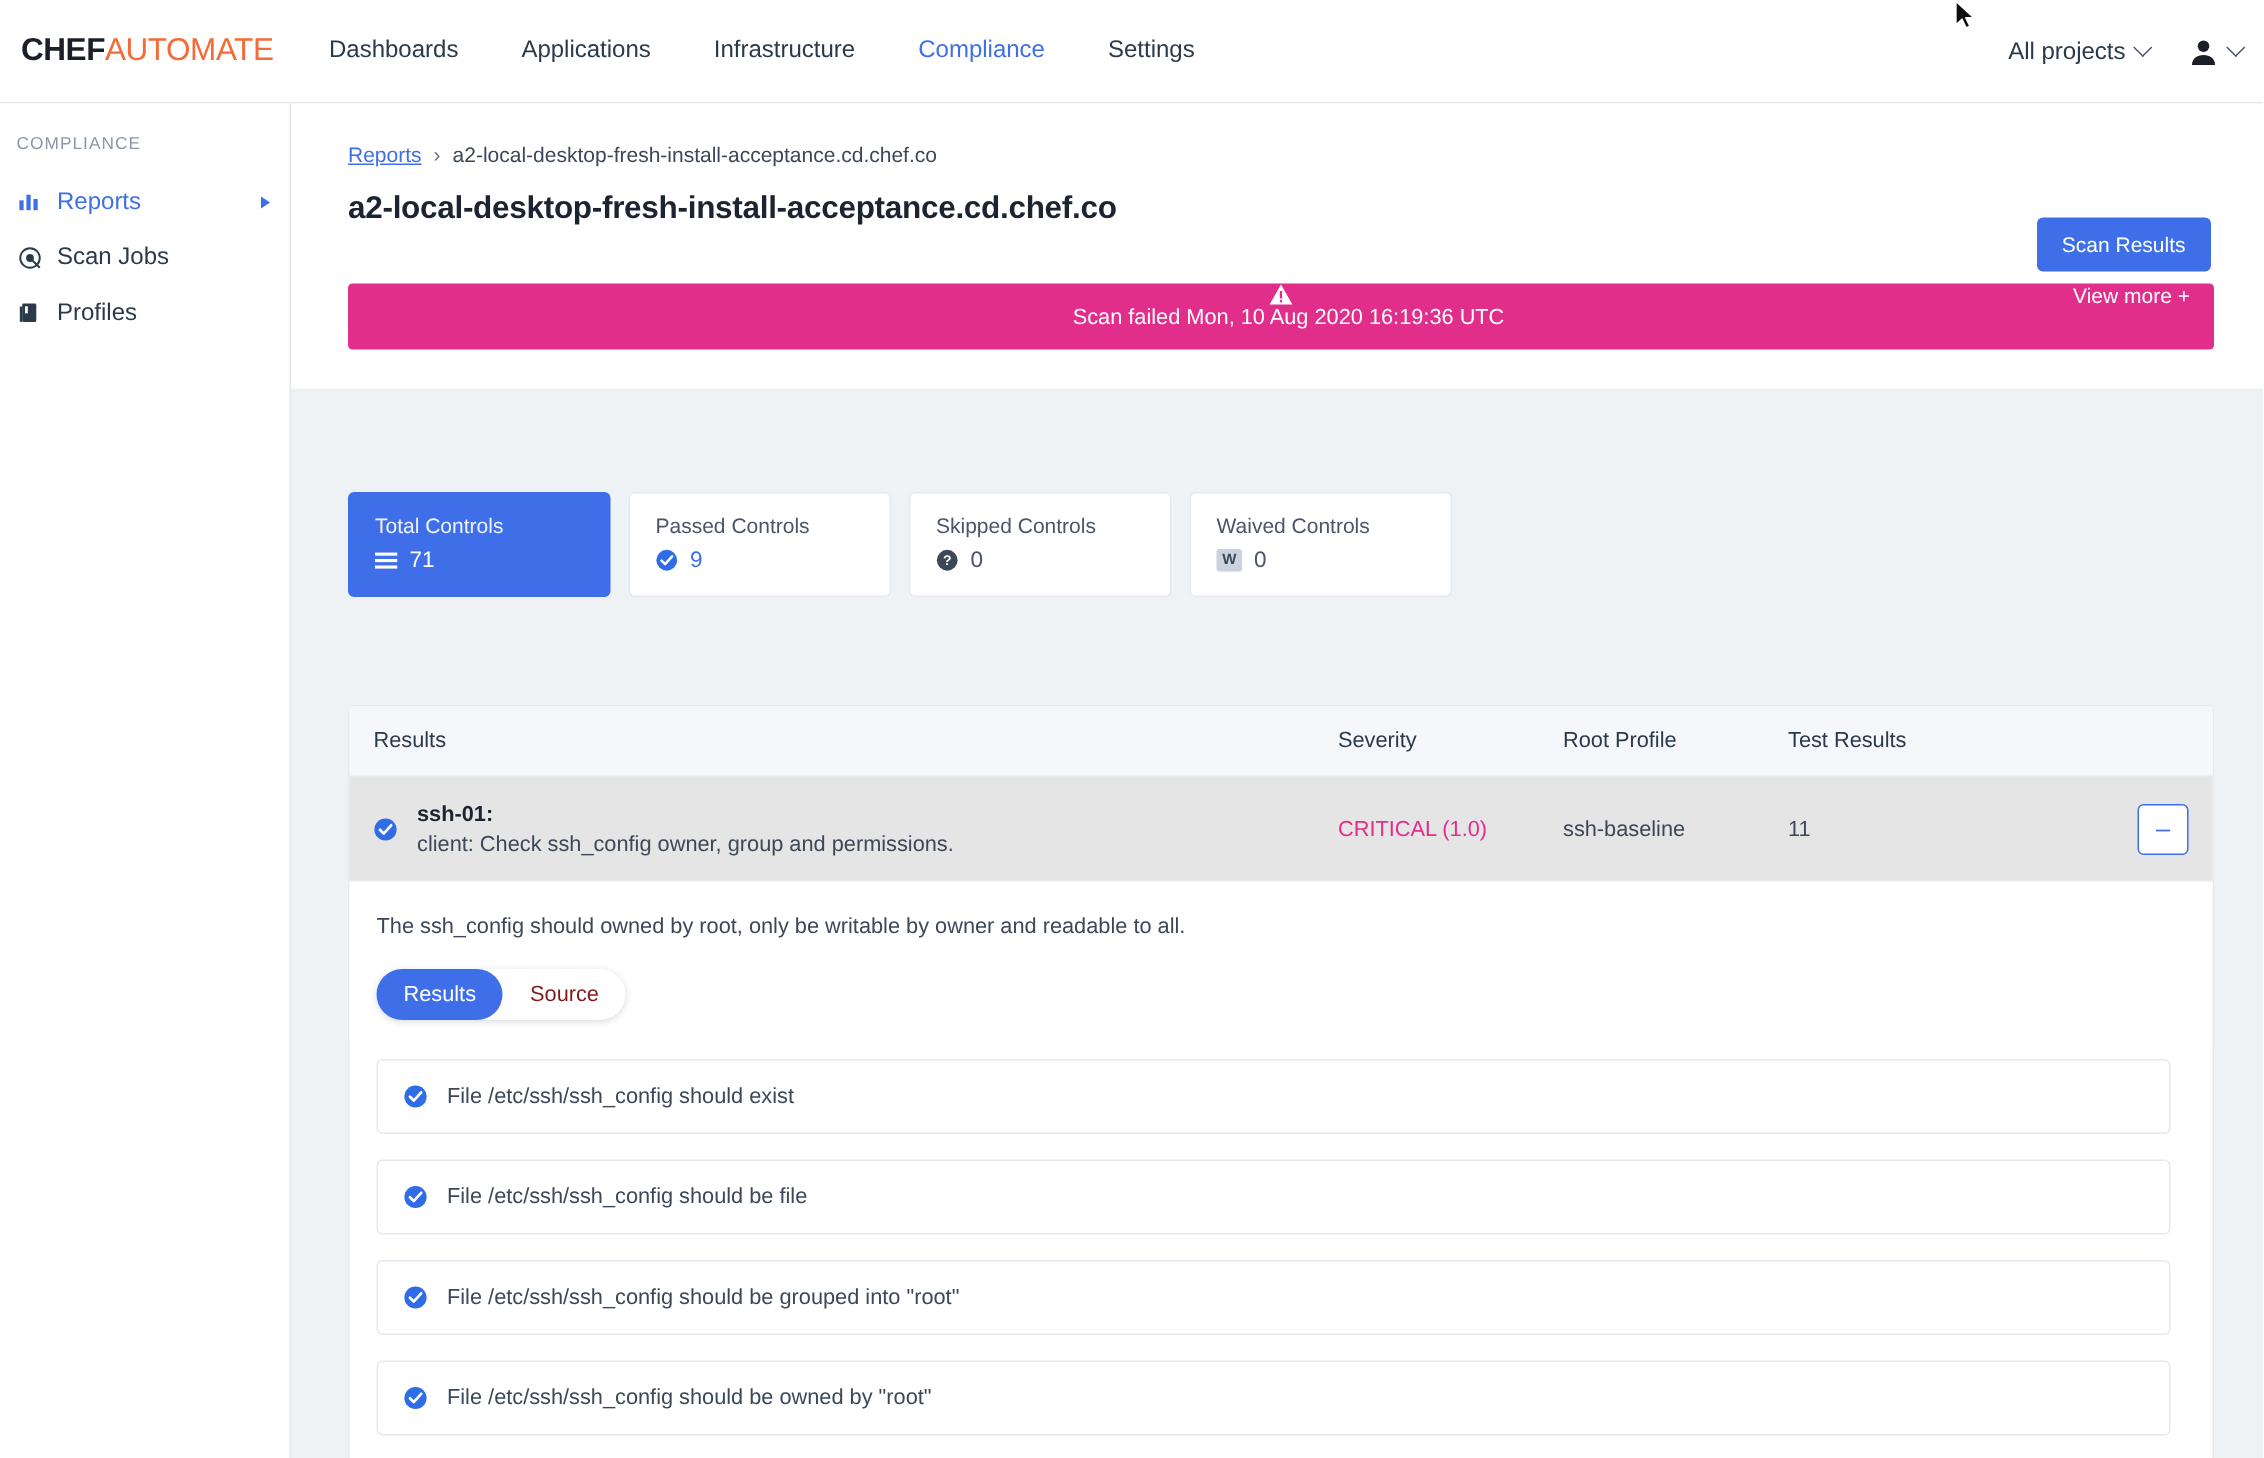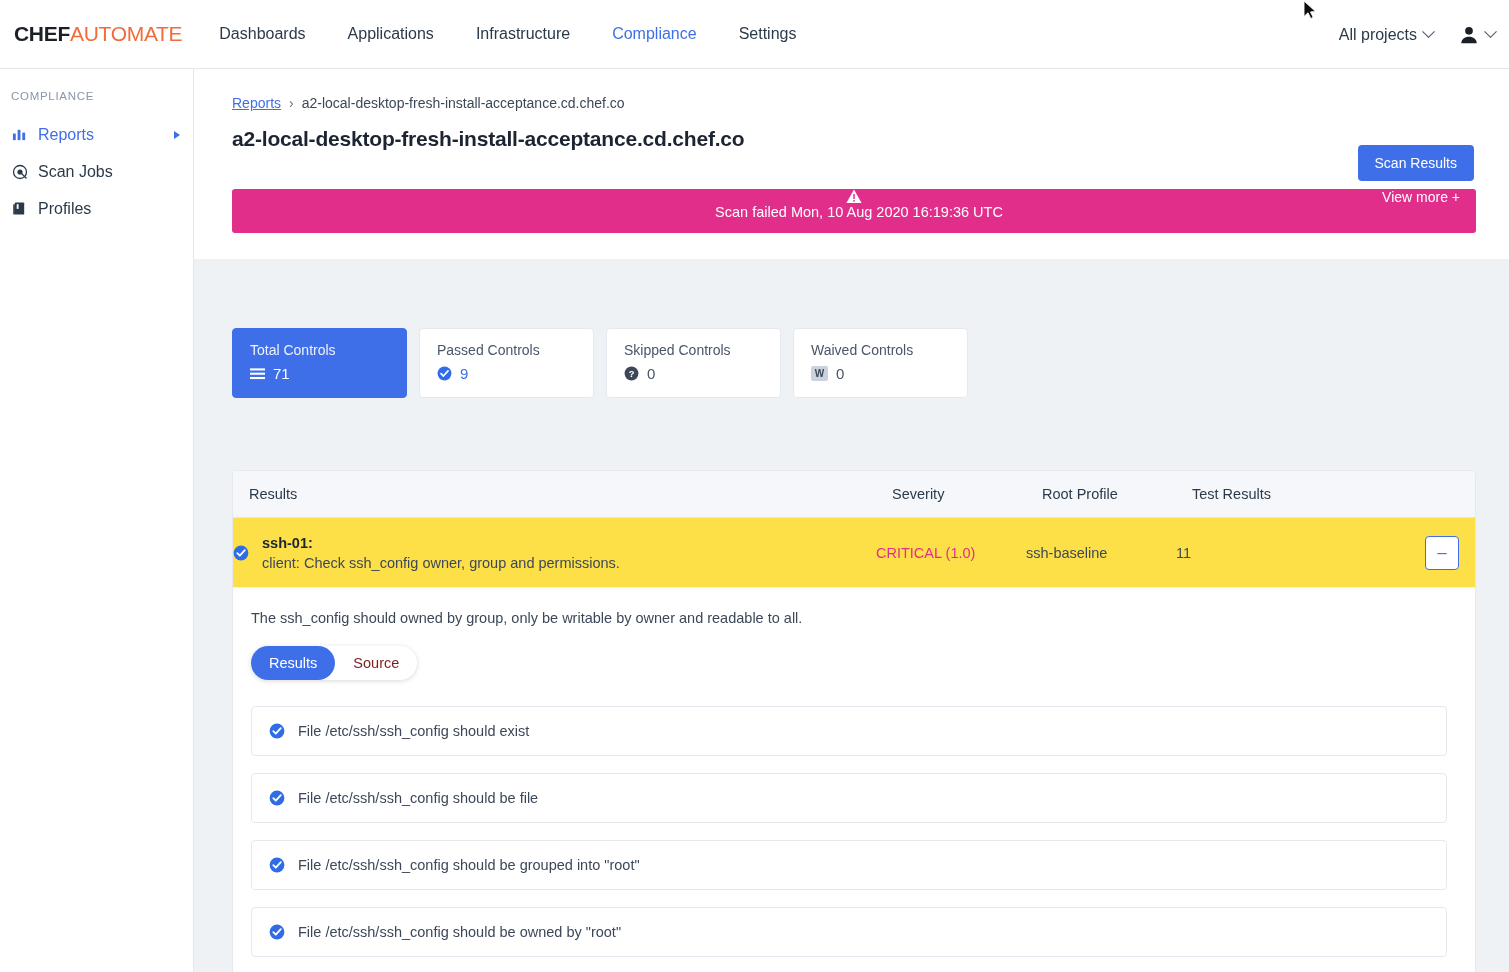--- a/index.html
+++ b/index.html
@@ -145,22 +145,22 @@
     background: #f5f7fa; border-bottom: 1px solid #e5e9ef;
     font-size: 14.5px; color: #2b3a4a; padding-left: 16px;
   }
   .c-control { width: 643px; }
   .c-sev { width: 150px; }
   .c-prof { width: 150px; }
   .c-res { width: 200px; }
 
   .trow {
     display: flex; align-items: center; min-height: 70px;
-    border-bottom: 1px solid #eef1f5;
-    background: #fde047;
+    padding-left: 16px; border-bottom: 1px solid #eef1f5;
+    background: #e5e5e5;
   }
   .ctrl-cell { width: 643px; display: flex; align-items: center; gap: 13px; }
   .ctrl-txt .ctrl-id { font-size: 14.5px; font-weight: 700; color: #1b2430; }
   .ctrl-txt .ctrl-desc { font-size: 14.5px; color: #3c4858; margin-top: 4px; }
   .sev-cell { width: 150px; font-size: 14.5px; color: #e22e8b; }
   .prof-cell { width: 150px; font-size: 14.5px; color: #3c4858; }
   .res-cell { width: 200px; font-size: 14.5px; color: #3c4858; }
   .collapse-btn {
     position: absolute; right: 16px;
     width: 34px; height: 34px;
@@ -360,21 +360,21 @@
               </div>
             </div>
             <div class="sev-cell">CRITICAL (1.0)</div>
             <div class="prof-cell">ssh-baseline</div>
             <div class="res-cell">11</div>
           </div>
           <button class="collapse-btn" style="top:18px;">–</button>
         </div>
 
         <div class="detail">
-          <div class="detail-desc">The ssh_config should owned by group, only be writable by owner and readable to all.</div>
+          <div class="detail-desc">The ssh_config should owned by root, only be writable by owner and readable to all.</div>
 
           <div class="toggle">
             <div class="toggle-opt active">Results</div>
             <div class="toggle-opt">Source</div>
           </div>
         </div>
 
         <div class="results-list">
           <div class="result-item">
             <svg width="16" height="16" viewBox="0 0 16 16">

